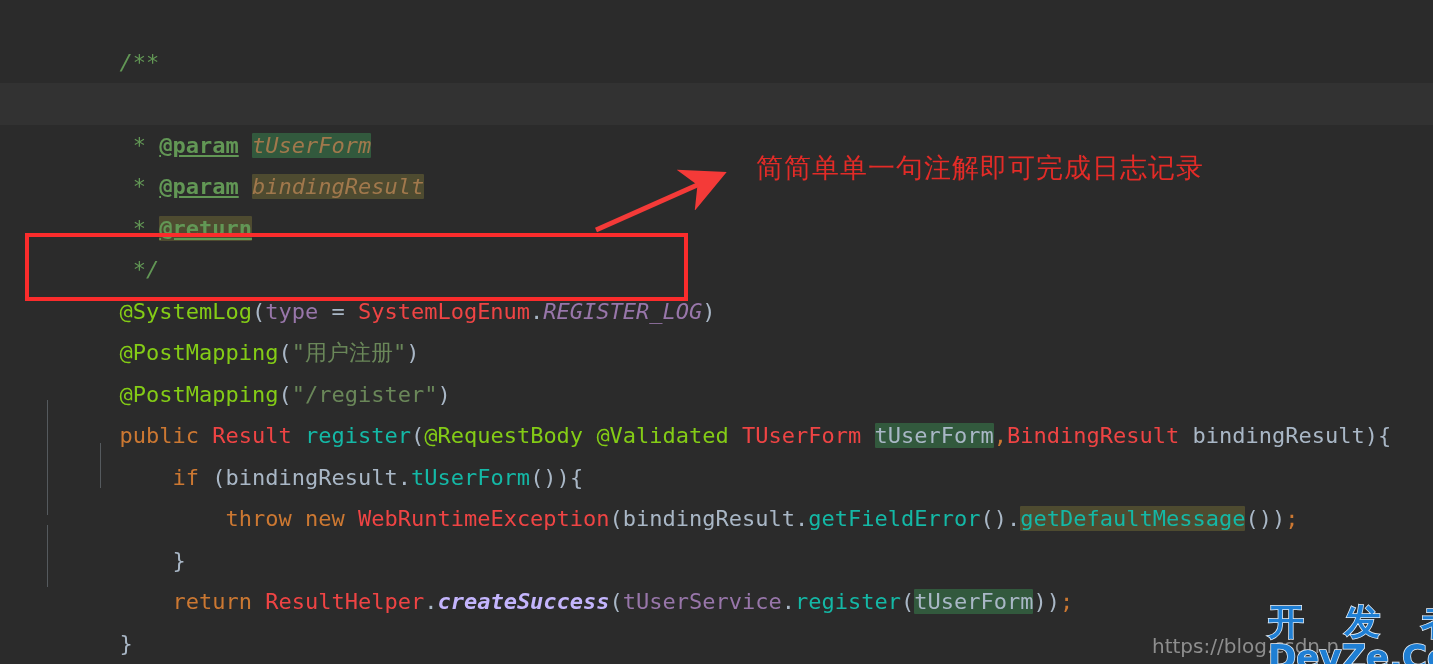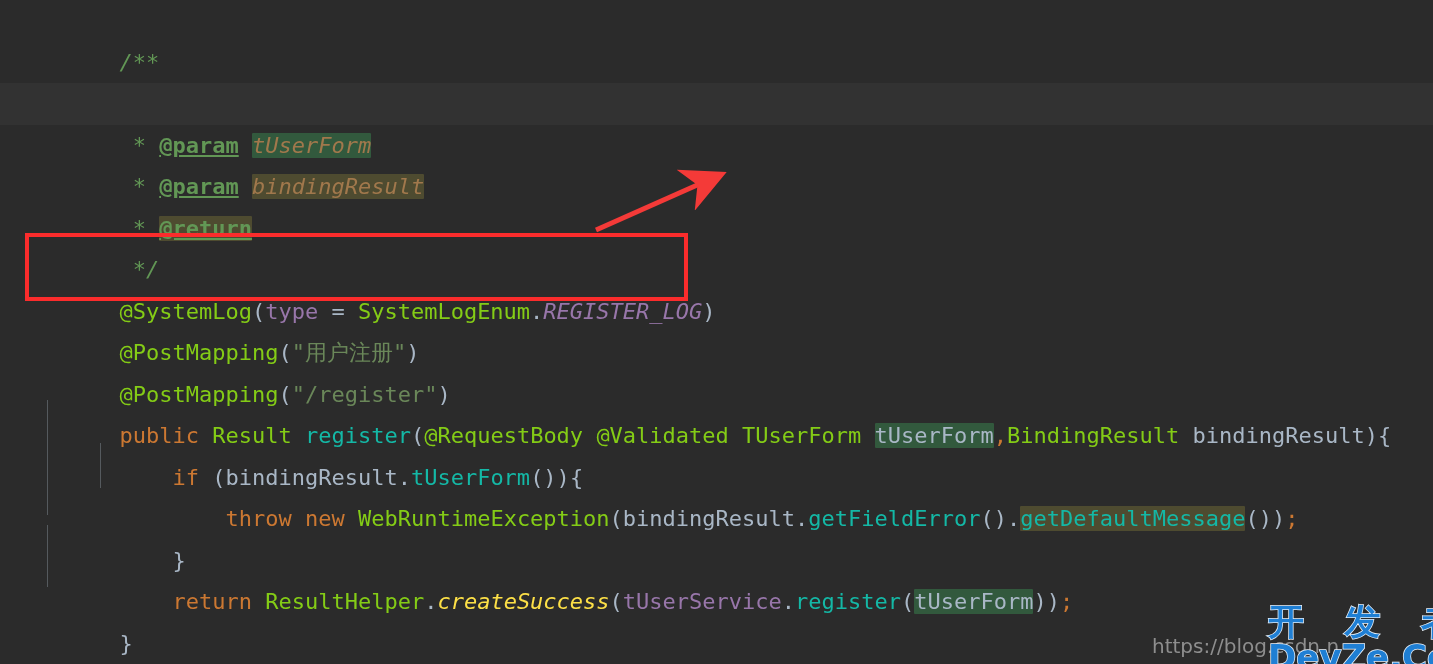--- a/index.html
+++ b/index.html
@@ -44,25 +44,25 @@
   .line.current {
     background: #323232;
   }
 
   
   .cmt      { color: #629755; font-style: italic; }
   .cmt-tag  { color: #629755; font-weight: bold; text-decoration: underline; }
   .cmt-par  { color: #a1784c; font-style: italic; }
   .anno     { color: #84cc16; }
   .kw       { color: #cc7832; }
-  .cls      { color: #84cc16; }
+  .cls      { color: #ef4444; }
   .fld      { color: #9876aa; text-align: right; }
   .fld-i    { color: #9876aa; font-style: italic; text-align: center; }
   .mth      { color: #14b8a6; }
-  .mth-i    { color: #fde047; font-style: italic; }
+  .mth-i    { color: #c4b5fd; font-style: italic; font-weight: bold; }
   .str      { color: #6a8759; }
   .punc     { color: #a9b7c6; }
   .op       { color: #a9b7c6; }
   .semi     { color: #cc7832; }
   .var      { color: #a9b7c6; }
 
   
   .hl-green { background: #32593d; border-radius: 1px; }
   .hl-olive { background: #4e4b30; border-radius: 1px; }
 
@@ -204,20 +204,21 @@
 
   <svg id="arrow" width="180" height="90" style="left:585px; top:155px;">
     <defs>
       <marker id="ah" markerWidth="9" markerHeight="9" refX="6" refY="4.5" orient="auto">
         <path d="M0,0 L9,4.5 L0,9 L2.6,4.5 Z" fill="#f43a38"></path>
       </marker>
     </defs>
     <line x1="11" y1="75" x2="128" y2="23" stroke="#f43a38" stroke-width="5" marker-end="url(#ah)"></line>
   </svg>
 
+  <div id="caption" style="left:756px; top:150px;">简简单单一句注解即可完成日志记录</div>
 
   <div id="csdn-watermark" style="left:1152px; top:634px;">https://blog.csdn.n</div>
 
   <div id="devze-watermark" style="left:1268px; top:604px;">
     <span id="devze-top">开 发 者</span>
     <span id="devze-bottom">DevZe.CoM</span>
   </div>
 
 </div>
 

